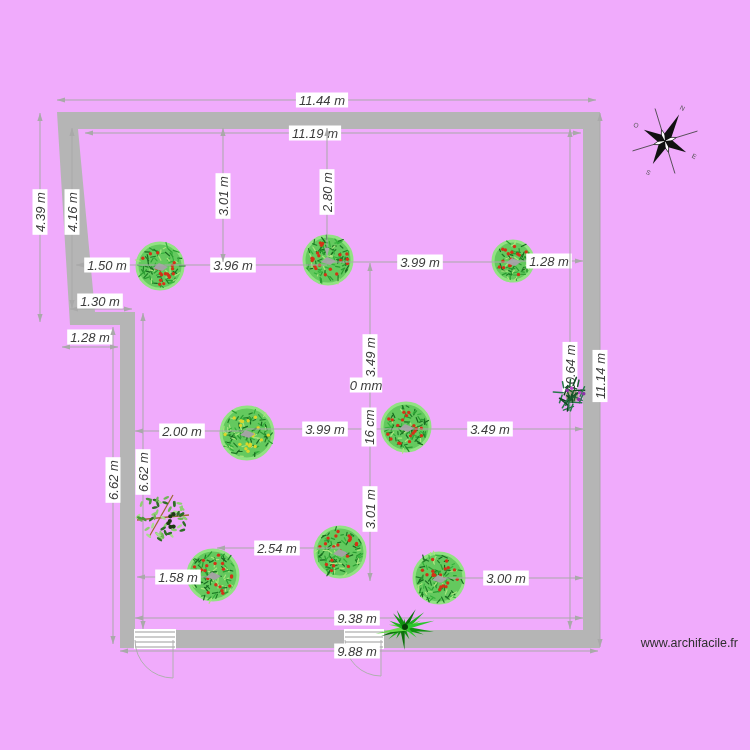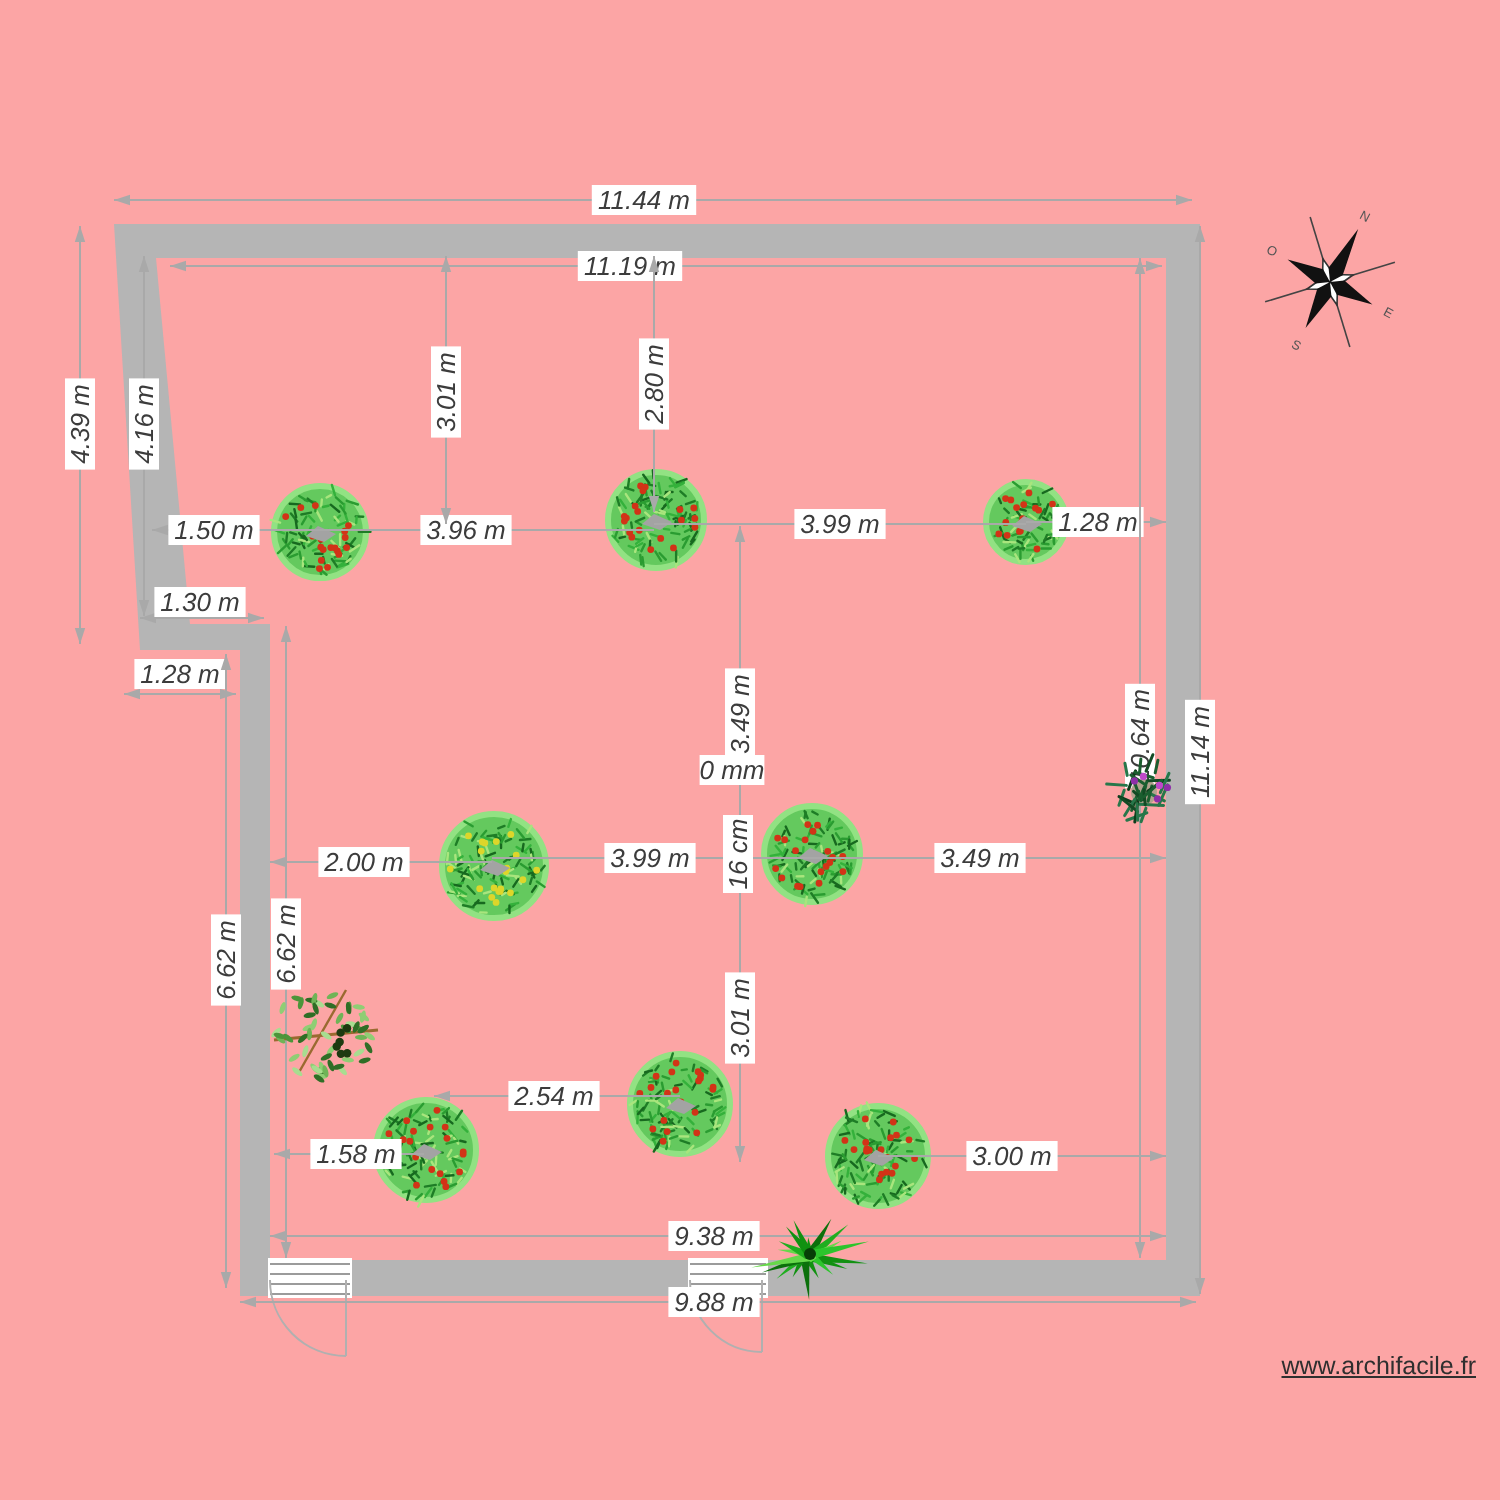--- a/index.html
+++ b/index.html
@@ -1,20 +1,20 @@
 <!DOCTYPE html>
 <html><head>
 <meta charset="utf-8">
 <style>
   html,body{margin:0;padding:0;background:#ffffff;}
-  .canvas{position:relative;width:750px;height:750px;background:#fca5a5;overflow:hidden;
+  .canvas{position:relative;width:750px;height:750px;background:#f0abfc;overflow:hidden;
           font-family:"Liberation Sans",sans-serif;}
   svg text.dim{font:italic 13px "Liberation Sans",sans-serif;fill:#3c3c3c;}
   svg text.tiny{font:6.5px "Liberation Sans",sans-serif;fill:#555;}
-  .watermark{position:absolute;top:676px;right:12px;font-size:12.5px;color:#2f2f2f;text-decoration:underline;}
+  .watermark{position:absolute;top:636px;right:12px;font-size:12.5px;color:#2f2f2f;}
 </style>
 </head>
 <body>
 
 <div class="canvas">
   <svg id="plan-svg" width="750" height="750" viewBox="0 0 750 750">
       <path d="M57,112 600,112 600,648 120,648 120,325 70,325Z M78,129 583,129 583,630 135,630 135,312 95,312Z" fill-rule="evenodd" fill="#b5b5b5"></path>
       <g>
         <rect x="134" y="629" width="42" height="20" fill="#fff"></rect>
         <line x1="135" y1="632" x2="175" y2="632" stroke="#9b9b9b" stroke-width="1"></line>

